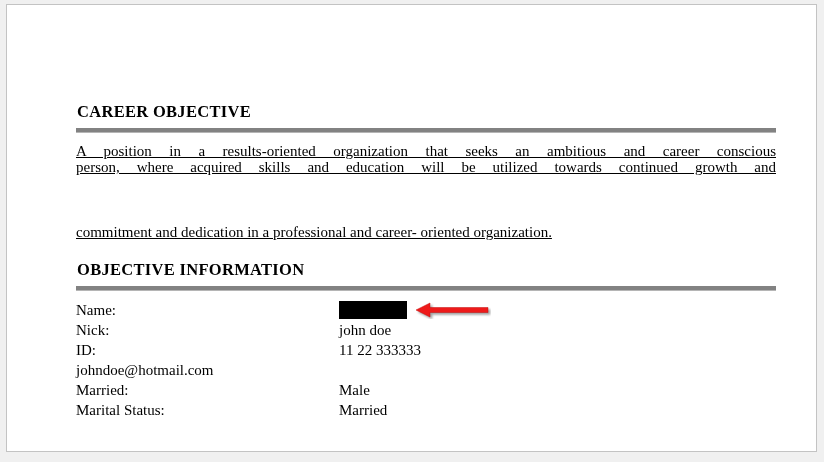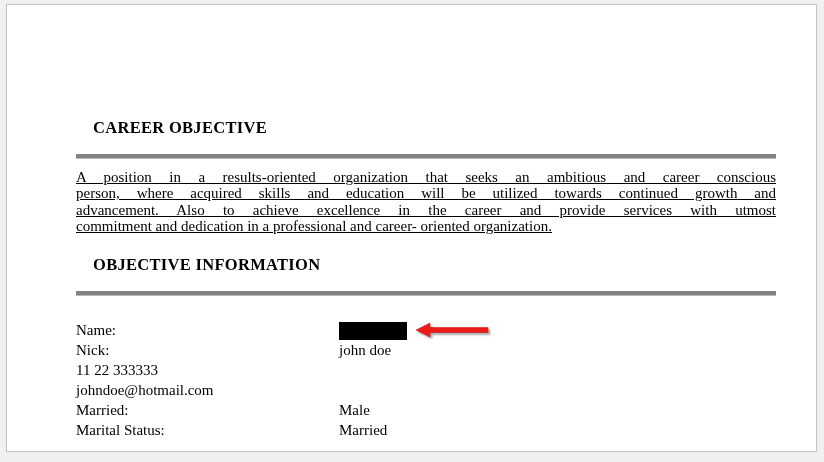--- a/index.html
+++ b/index.html
@@ -25,21 +25,21 @@
   .content {
     position: absolute;
     left: 69px;
     top: 96px;
     width: 700px;
   }
   .section-heading {
     font-size: 16.5px;
     line-height: 19px;
     font-weight: bold;
-    margin: 17px;
+    margin: 1px;
     letter-spacing: 0.3px;
   }
   .rule {
     height: 4px;
     background: #828282;
     border-bottom: 1px solid #b5b5b5;
     margin-top: 7px;
   }
   .para {
     margin-top: 10px;
@@ -47,26 +47,27 @@
     line-height: 16.4px;
   }
   .para-line {
     text-align: justify;
     text-align-last: justify;
     text-decoration: underline;
   }
   .para-line.last {
     text-align: left;
     text-align-last: left;
+    margin-top: 48px;
   }
   .section-2 {
     margin-top: 20px;
   }
   .info {
-    margin-top: 25px;
+    margin-top: 9px;
     font-size: 15px;
   }
   .info-row {
     display: flex;
     align-items: center;
     height: 20px;
   }
   .info-label {
     width: 263px;
     flex: 0 0 263px;
@@ -92,21 +93,20 @@
 
 <div class="frame">
   <div class="content">
 
     <div>
       <div class="section-heading">CAREER OBJECTIVE</div>
       <div class="rule"></div>
       <div class="para">
         <div class="para-line">A position in a results-oriented organization that seeks an ambitious and career conscious</div>
         <div class="para-line">person, where acquired skills and education will be utilized towards continued growth and</div>
-        <div class="para-line">advancement. Also to achieve excellence in the career and provide services with utmost</div>
         <div class="para-line last">commitment and dedication in a professional and career- oriented organization.</div>
       </div>
     </div>
 
     <div class="section-2">
       <div class="section-heading">OBJECTIVE INFORMATION</div>
       <div class="rule"></div>
 
       <div class="info">
 
@@ -121,20 +121,21 @@
             </span>
           </div>
         </div>
 
         <div class="info-row">
           <div class="info-label">Nick:</div>
           <div class="info-value">john doe</div>
         </div>
 
         <div class="info-row">
+          <div class="info-label">ID:</div>
           <div class="info-value">11 22 333333</div>
         </div>
 
         <div class="info-row">
           <div class="info-value">johndoe@hotmail.com</div>
         </div>
 
         <div class="info-row">
           <div class="info-label">Married:</div>
           <div class="info-value">Male</div>

